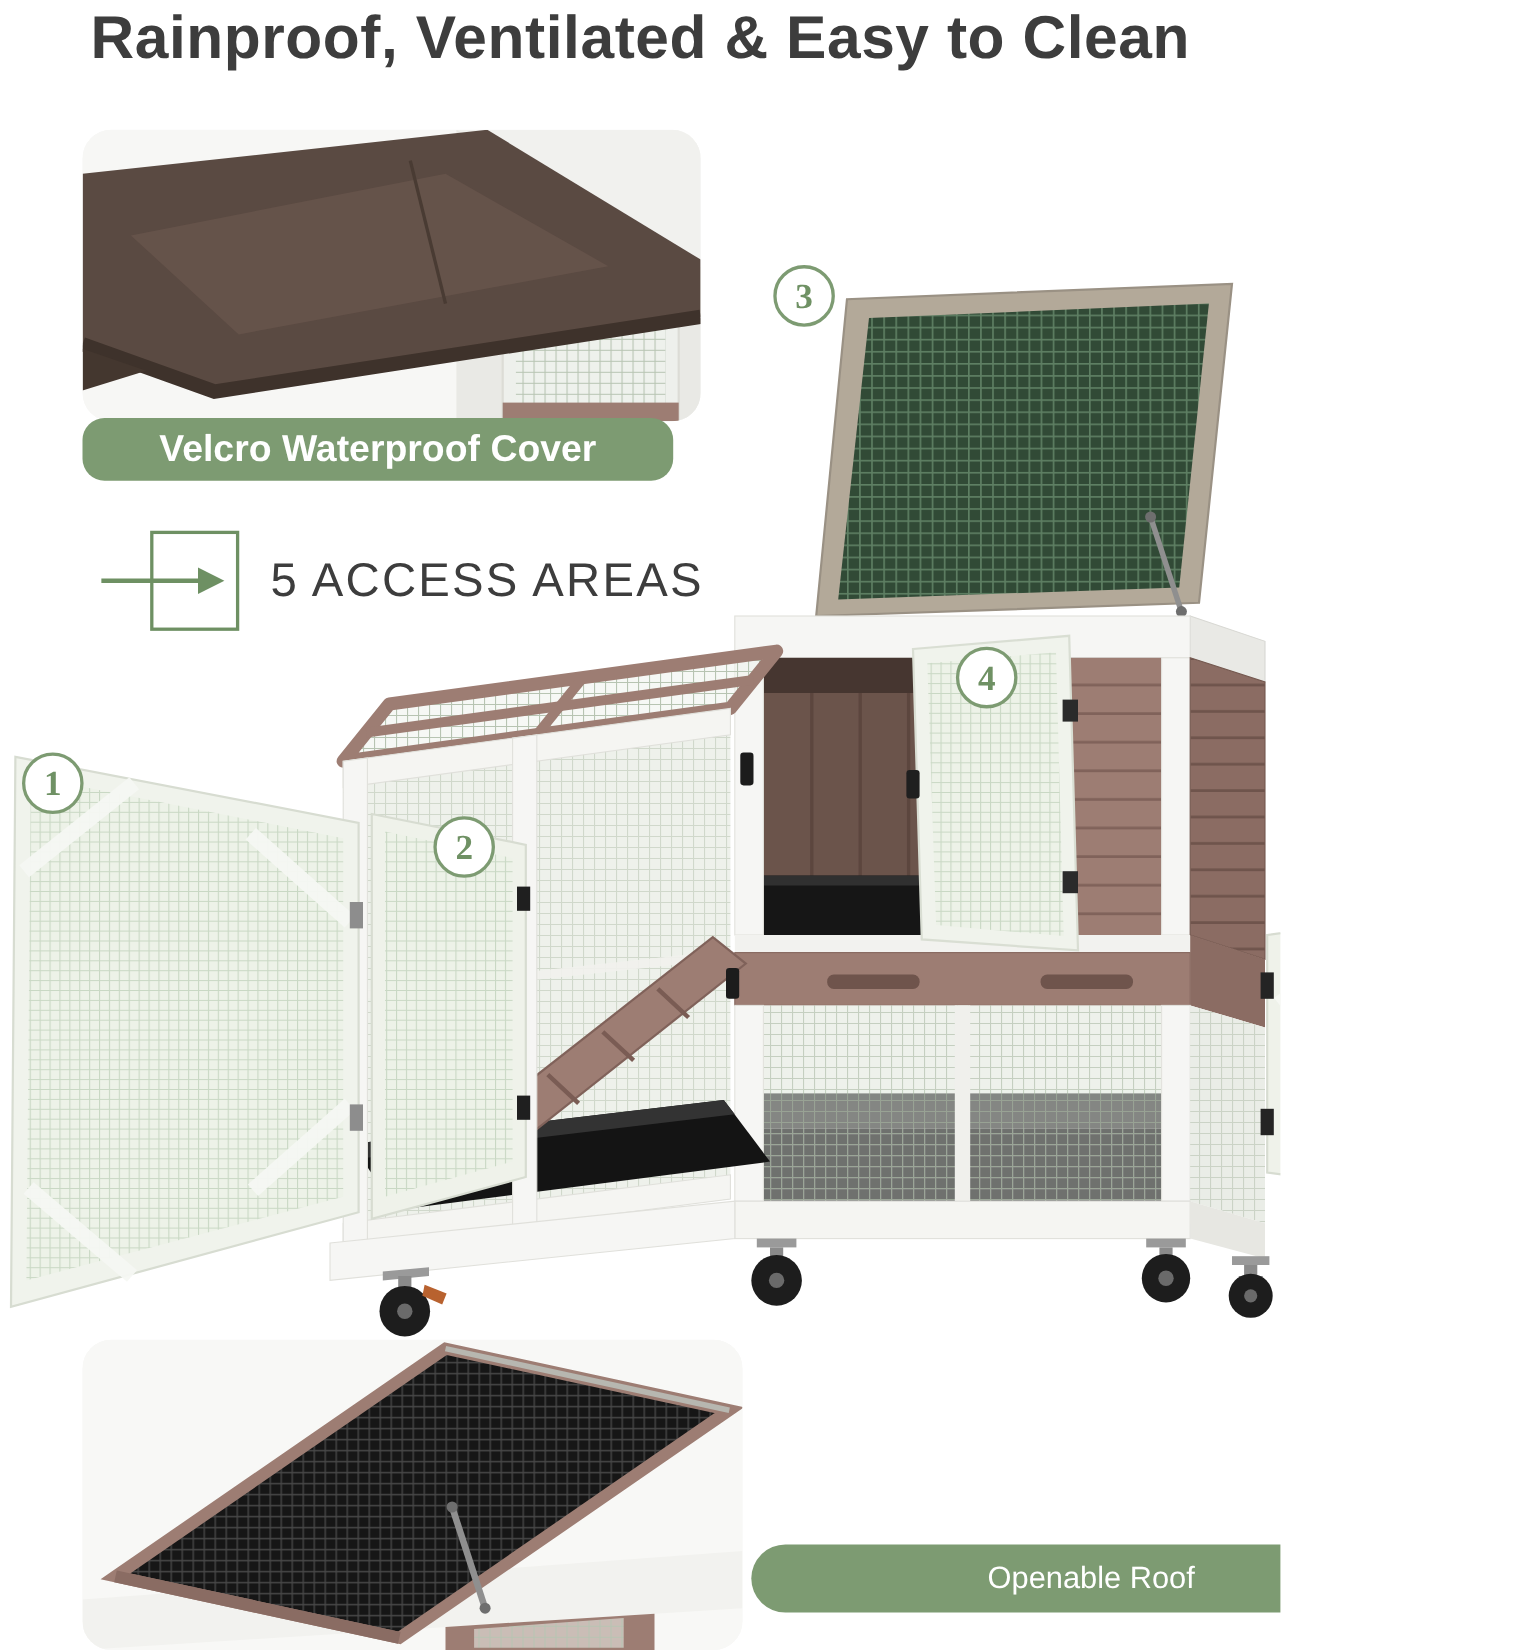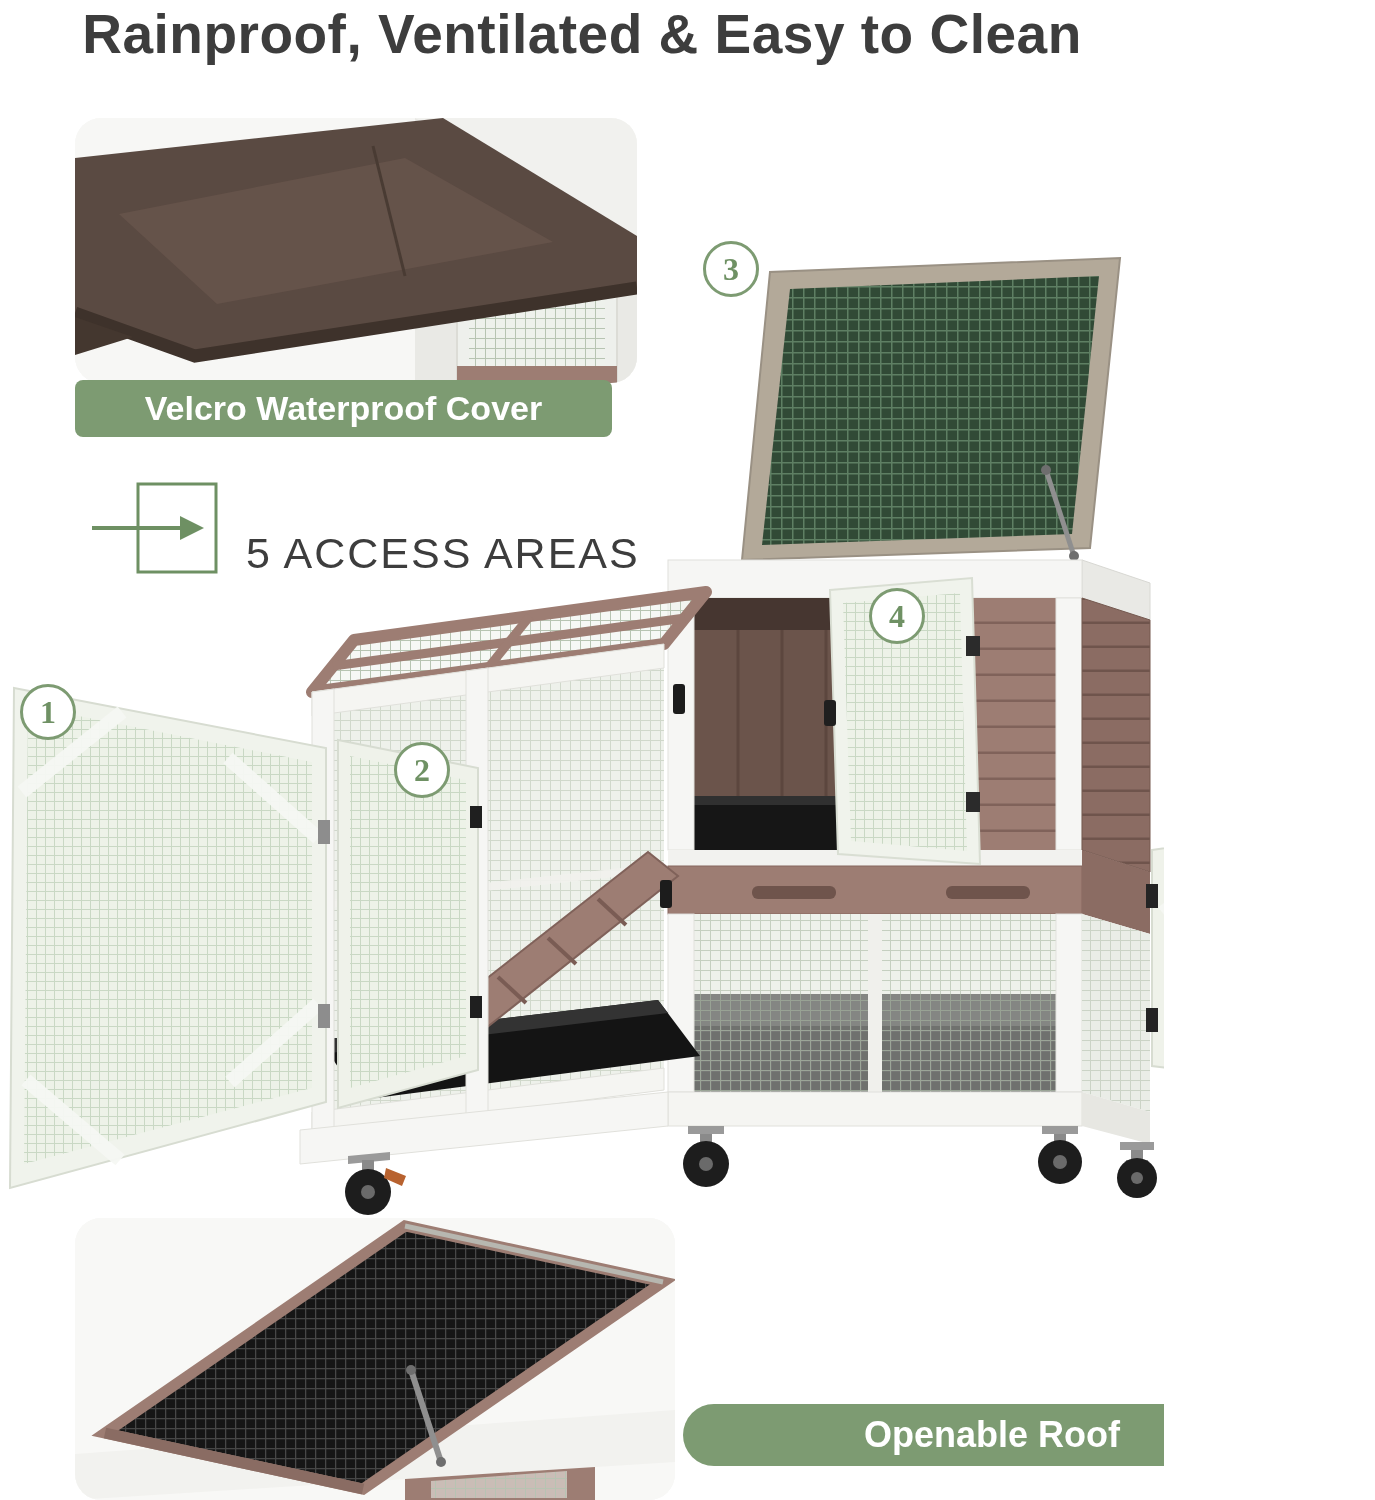--- a/index.html
+++ b/index.html
@@ -5,26 +5,26 @@
   *{margin:0;padding:0;box-sizing:border-box}
   html,body{background:#ffffff;font-family:"Liberation Sans",sans-serif}
   .canvas{position:relative;width:1164px;height:1500px;background:#ffffff;overflow:hidden}
   .title{position:absolute;top:2px;left:0;width:100%;text-align:center;
          font-size:55px;font-weight:800;letter-spacing:.5px;color:var(--title-gray,#3d3d3d);z-index:4}
   .hutch-svg{position:absolute;left:0;top:0;z-index:1}
   .inset{position:absolute;overflow:hidden;border-radius:26px;background:#f7f7f5;z-index:3}
   .inset-top{left:75px;top:118px;width:562px;height:265px}
   .inset-bottom{left:75px;top:1218px;width:600px;height:282px}
   .caption-bar{position:absolute;left:75px;top:380px;width:537px;height:57px;z-index:4;
-        background:var(--accent-green,#7d9b72);border-radius:8px;display:flex;align-items:center;
+        background:var(--accent-green,#7d9b72);border-radius:20px;display:flex;align-items:center;
         justify-content:center;color:#fff;font-size:34px;font-weight:700}
   .roof-pill{position:absolute;left:683px;top:1404px;width:618px;height:62px;z-index:4;
         background:var(--accent-green,#7d9b72);border-radius:31px;display:flex;align-items:center;
-        justify-content:center;color:#fff;font-size:36px;font-weight:700}
-  .access{position:absolute;left:92px;top:478px;height:100px;z-index:4;display:flex;align-items:flex-end;gap:26px}
+        justify-content:center;color:#fff;font-size:28px;font-weight:400}
+  .access{position:absolute;left:92px;top:478px;height:100px;z-index:4;display:flex;align-items:center;gap:26px}
   .access-text{font-size:43px;font-weight:500;letter-spacing:2px;color:var(--title-gray,#3d3d3d)}
   .badge{position:absolute;width:56px;height:56px;border-radius:50%;background:#fff;z-index:5;
         border:3px solid var(--accent-green,#7d9b72);display:flex;align-items:center;justify-content:center;
         font-family:"Liberation Serif",serif;font-size:32px;font-weight:700;color:var(--badge-green,#6f9164)}
   .b1{left:20px;top:684px}.b2{left:394px;top:742px}.b3{left:703px;top:241px}
   .b4{left:869px;top:588px}.b5{left:1314px;top:818px}
   .defs-holder{position:absolute;width:0;height:0;overflow:hidden}
 </style>
 </head>
 <body>

